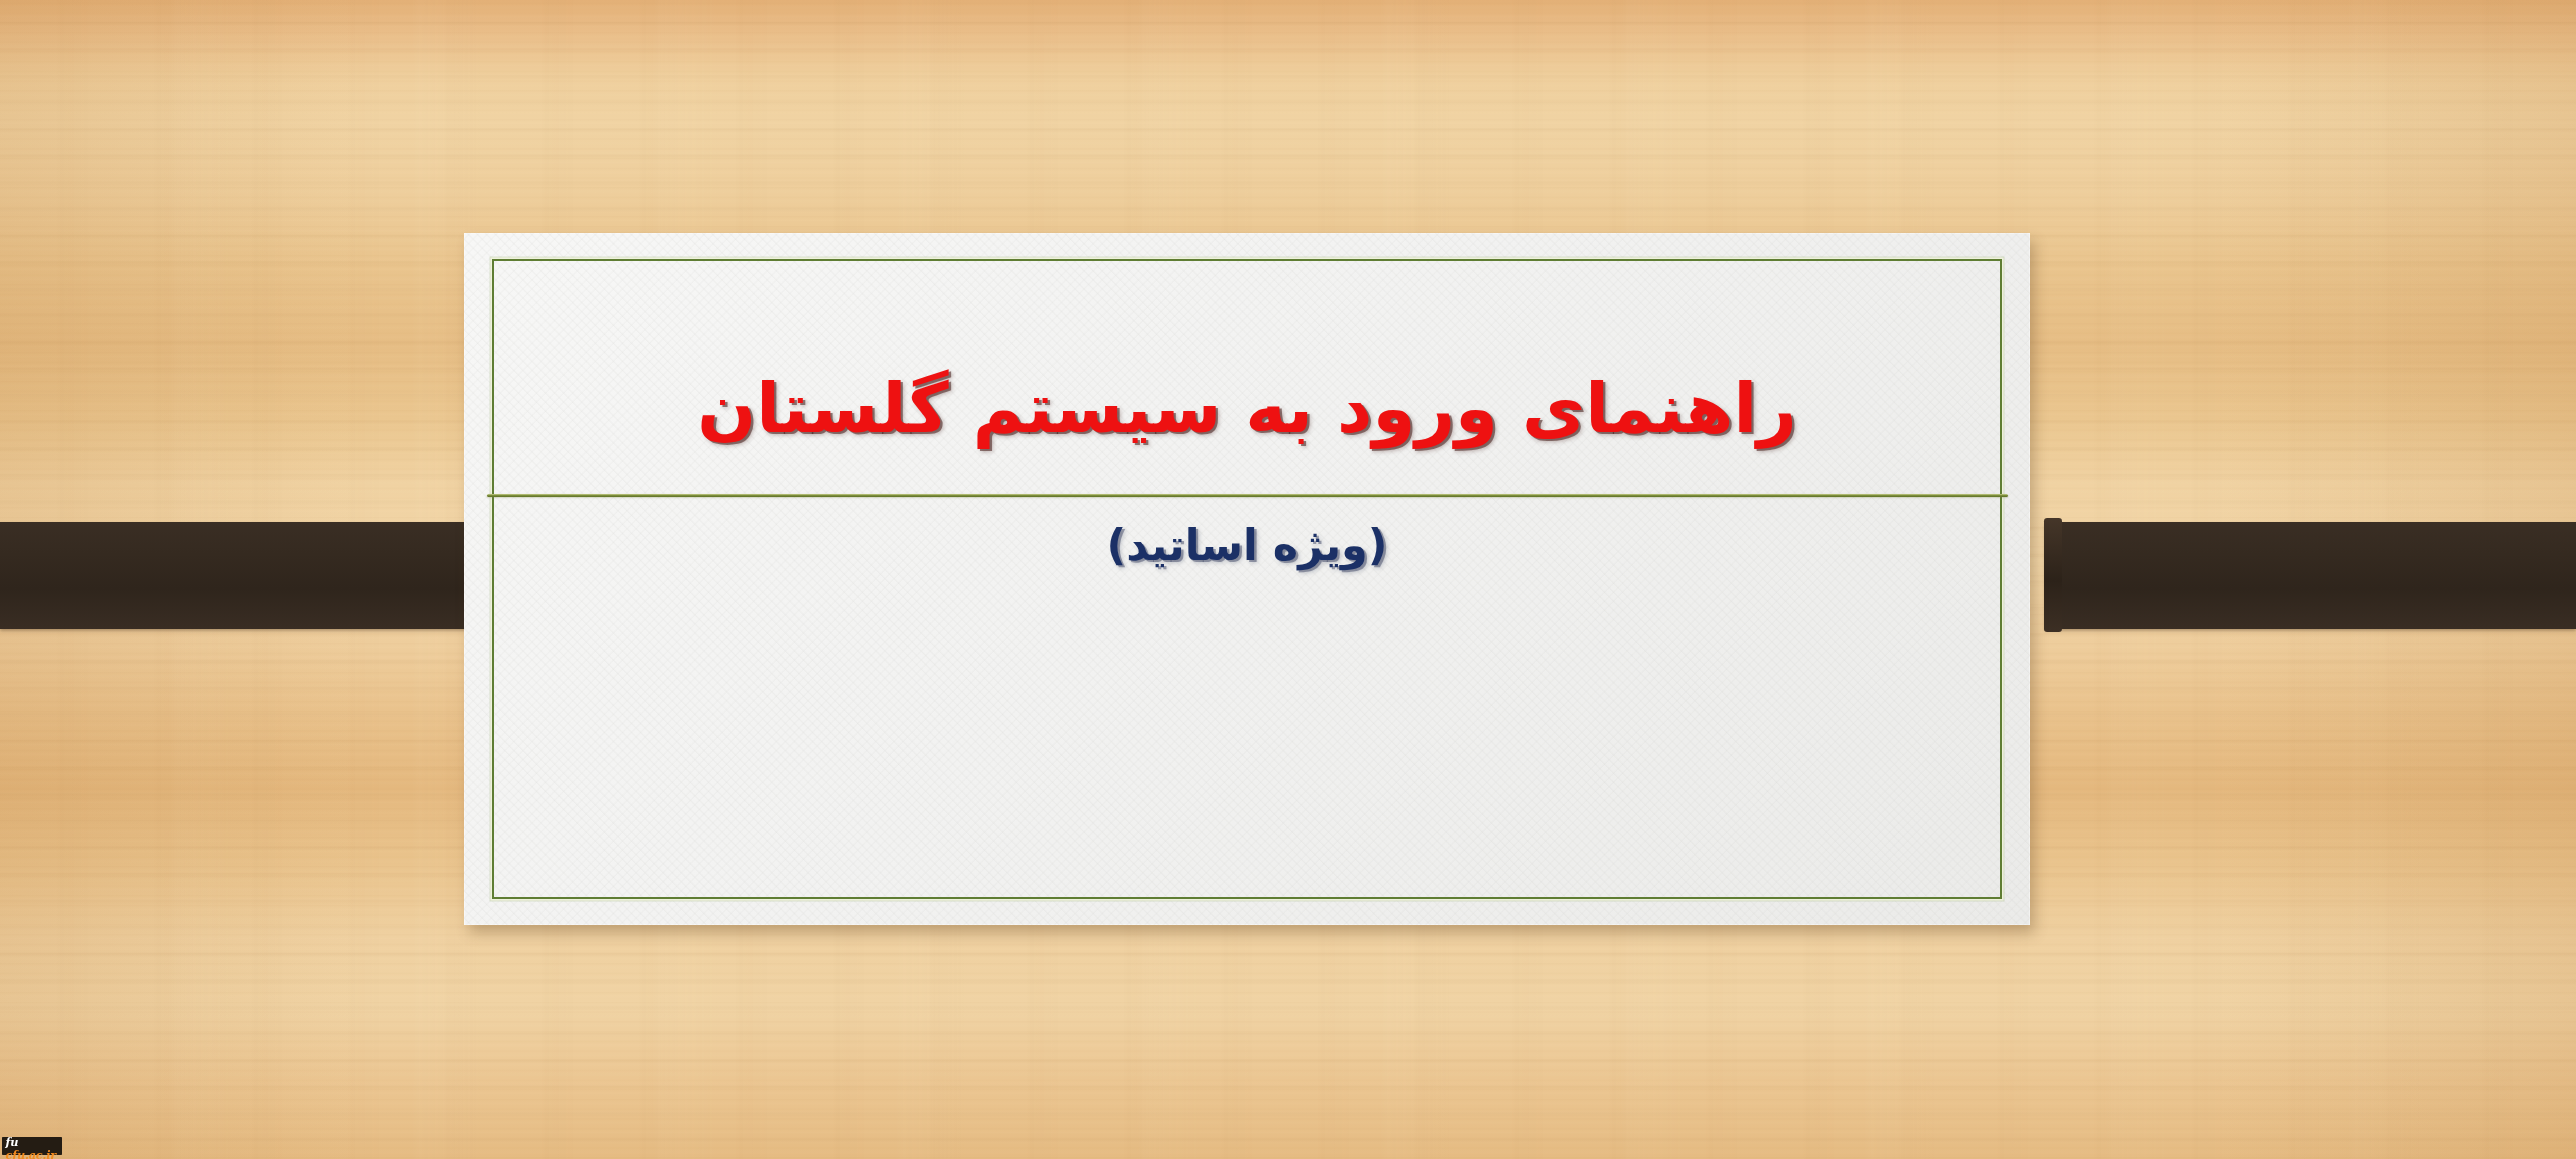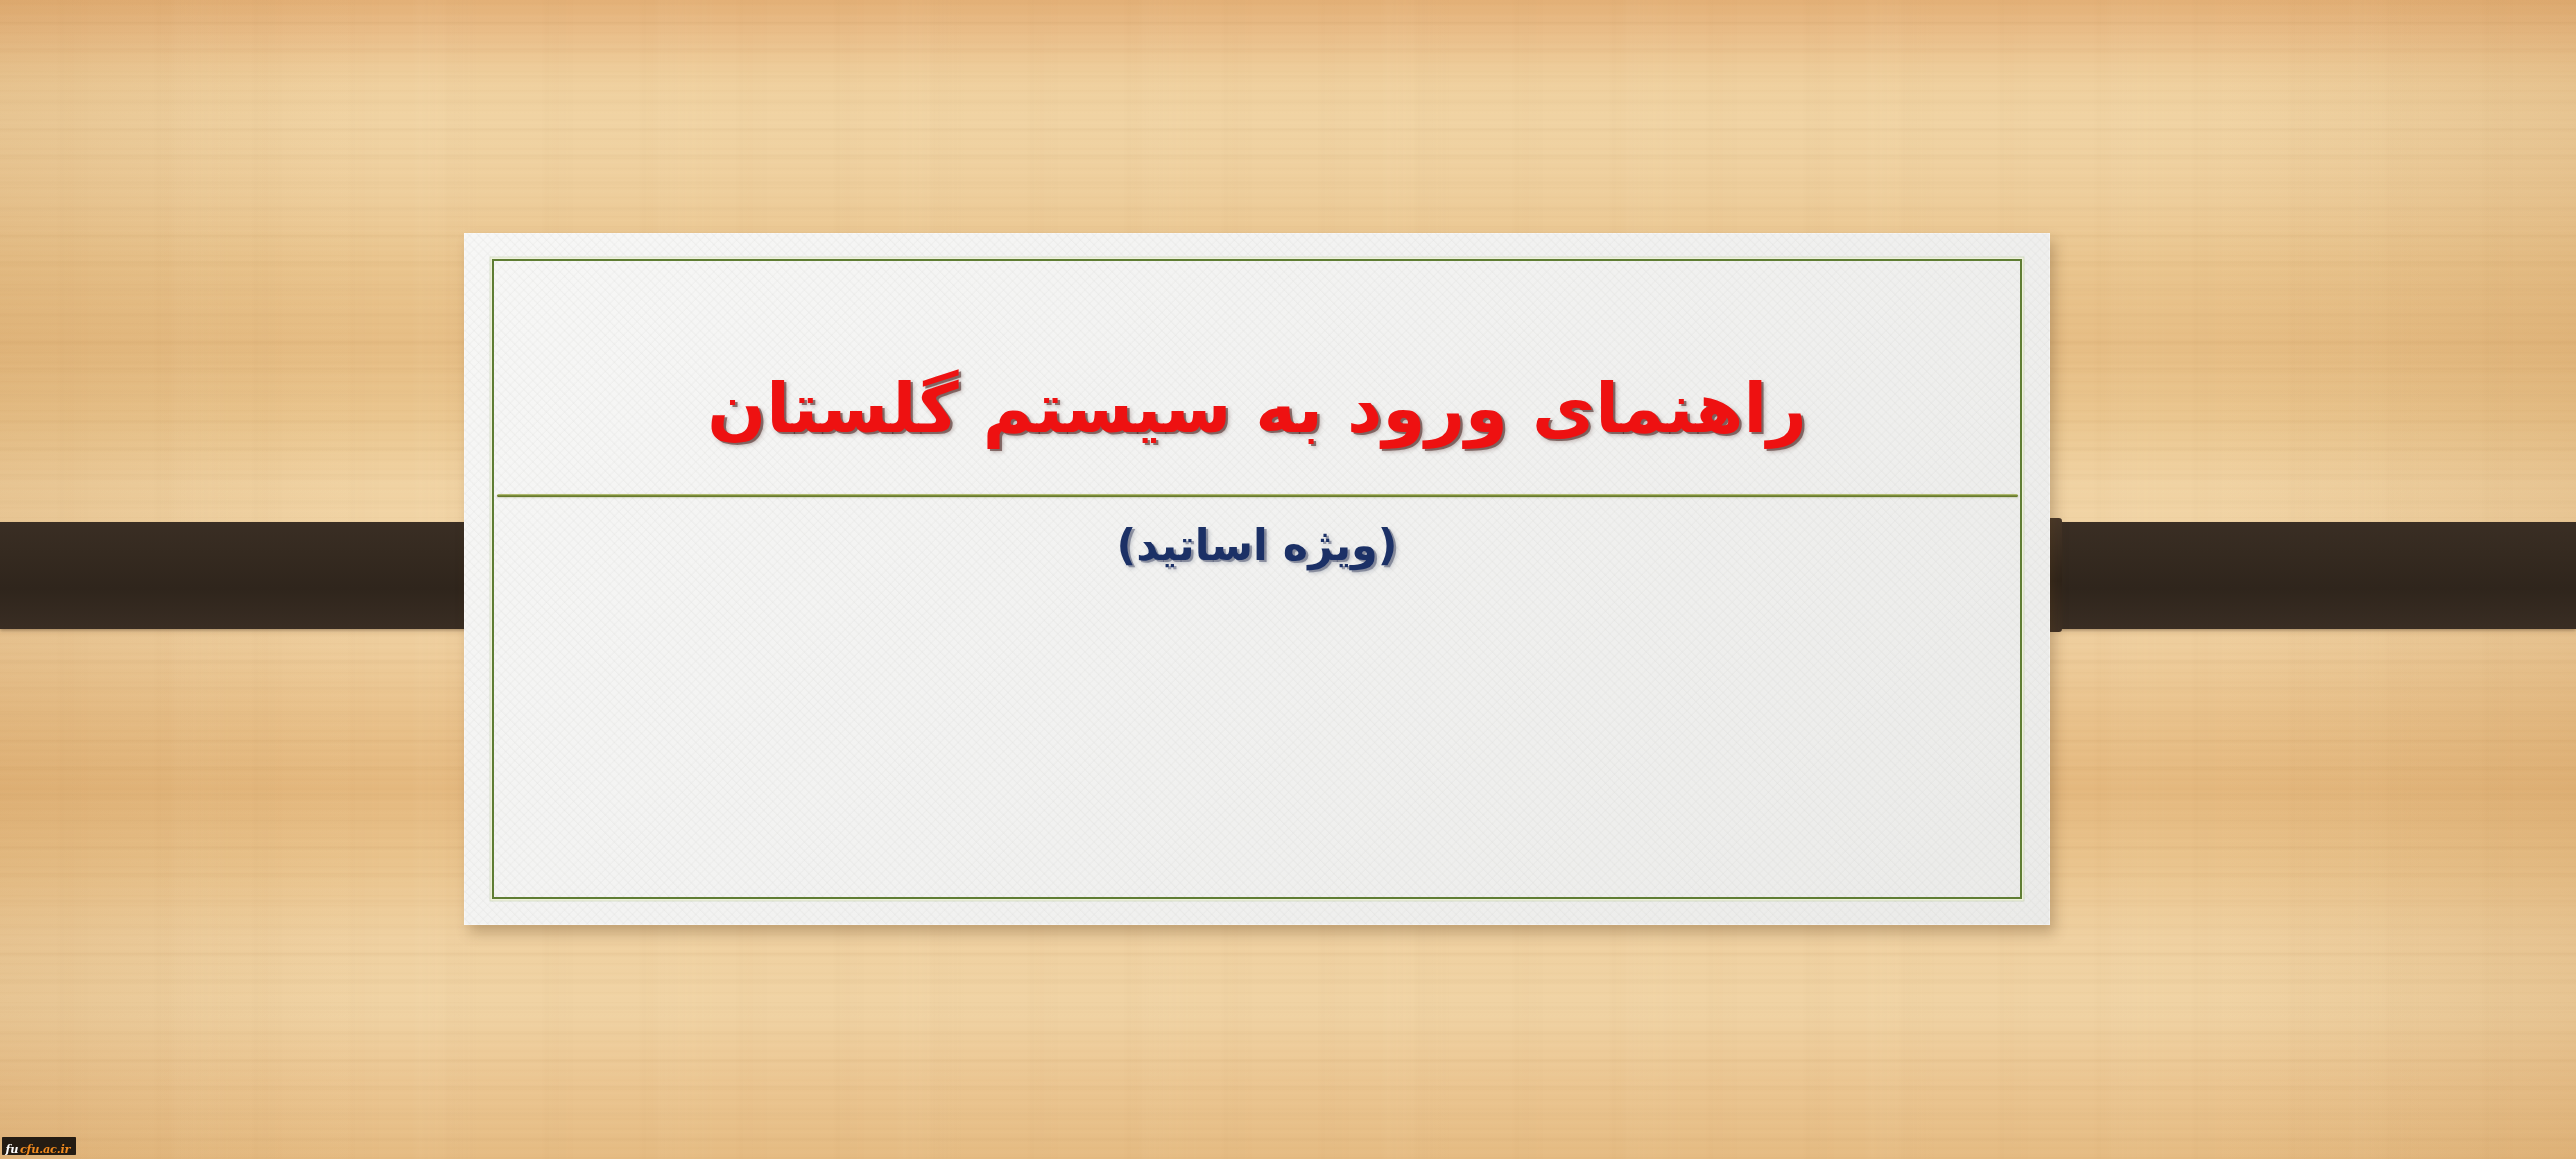--- a/index.html
+++ b/index.html
@@ -126,21 +126,20 @@
     position: absolute;
     left: 464px;
     top: 233px;
     width: 1566px;
     height: 692px;
     background:
       linear-gradient(135deg, #f7f7f6 0%, #f2f2f1 45%, #ebebe9 100%);
     box-shadow:
       4.8px 8px 13px rgba(90,60,25,.30),
       0 0 0 0.8px rgba(255,255,255,.5) inset;
-    padding-left: 20px;
   }
   
   #card-texture {
     position: absolute;
     inset: 0;
     opacity: .55;
     background-image:
       repeating-linear-gradient(45deg,
         rgba(190,190,185,0.00) 0px,
         rgba(190,190,185,0.00) 4px,
@@ -232,31 +231,32 @@
   }
 
   
   #watermark {
     position: absolute;
     left: 1.6px;
     bottom: 4px;
     height: 17.7px;
     padding: 0 5.6px 0 4px;
     display: flex;
-    align-items: flex-end;
+    align-items: flex-start;
     gap: 1.6px;
     background: #241c13;
     border-radius: 0.8px;
     font-family: "DejaVu Serif", "Liberation Serif", serif;
     font-style: italic;
     font-weight: bold;
     font-size: 11.3px;
     line-height: 1;
     letter-spacing: -0.2px;
     user-select: none;
+    flex-direction: column;
   }
   #watermark .wm-mark { color: #ffffff; }
   #watermark .wm-domain { color: #f08a1e; }
 </style>
 </head>
 <body>
 
 <div id="slide">
 
   <div id="wood-base"></div>

